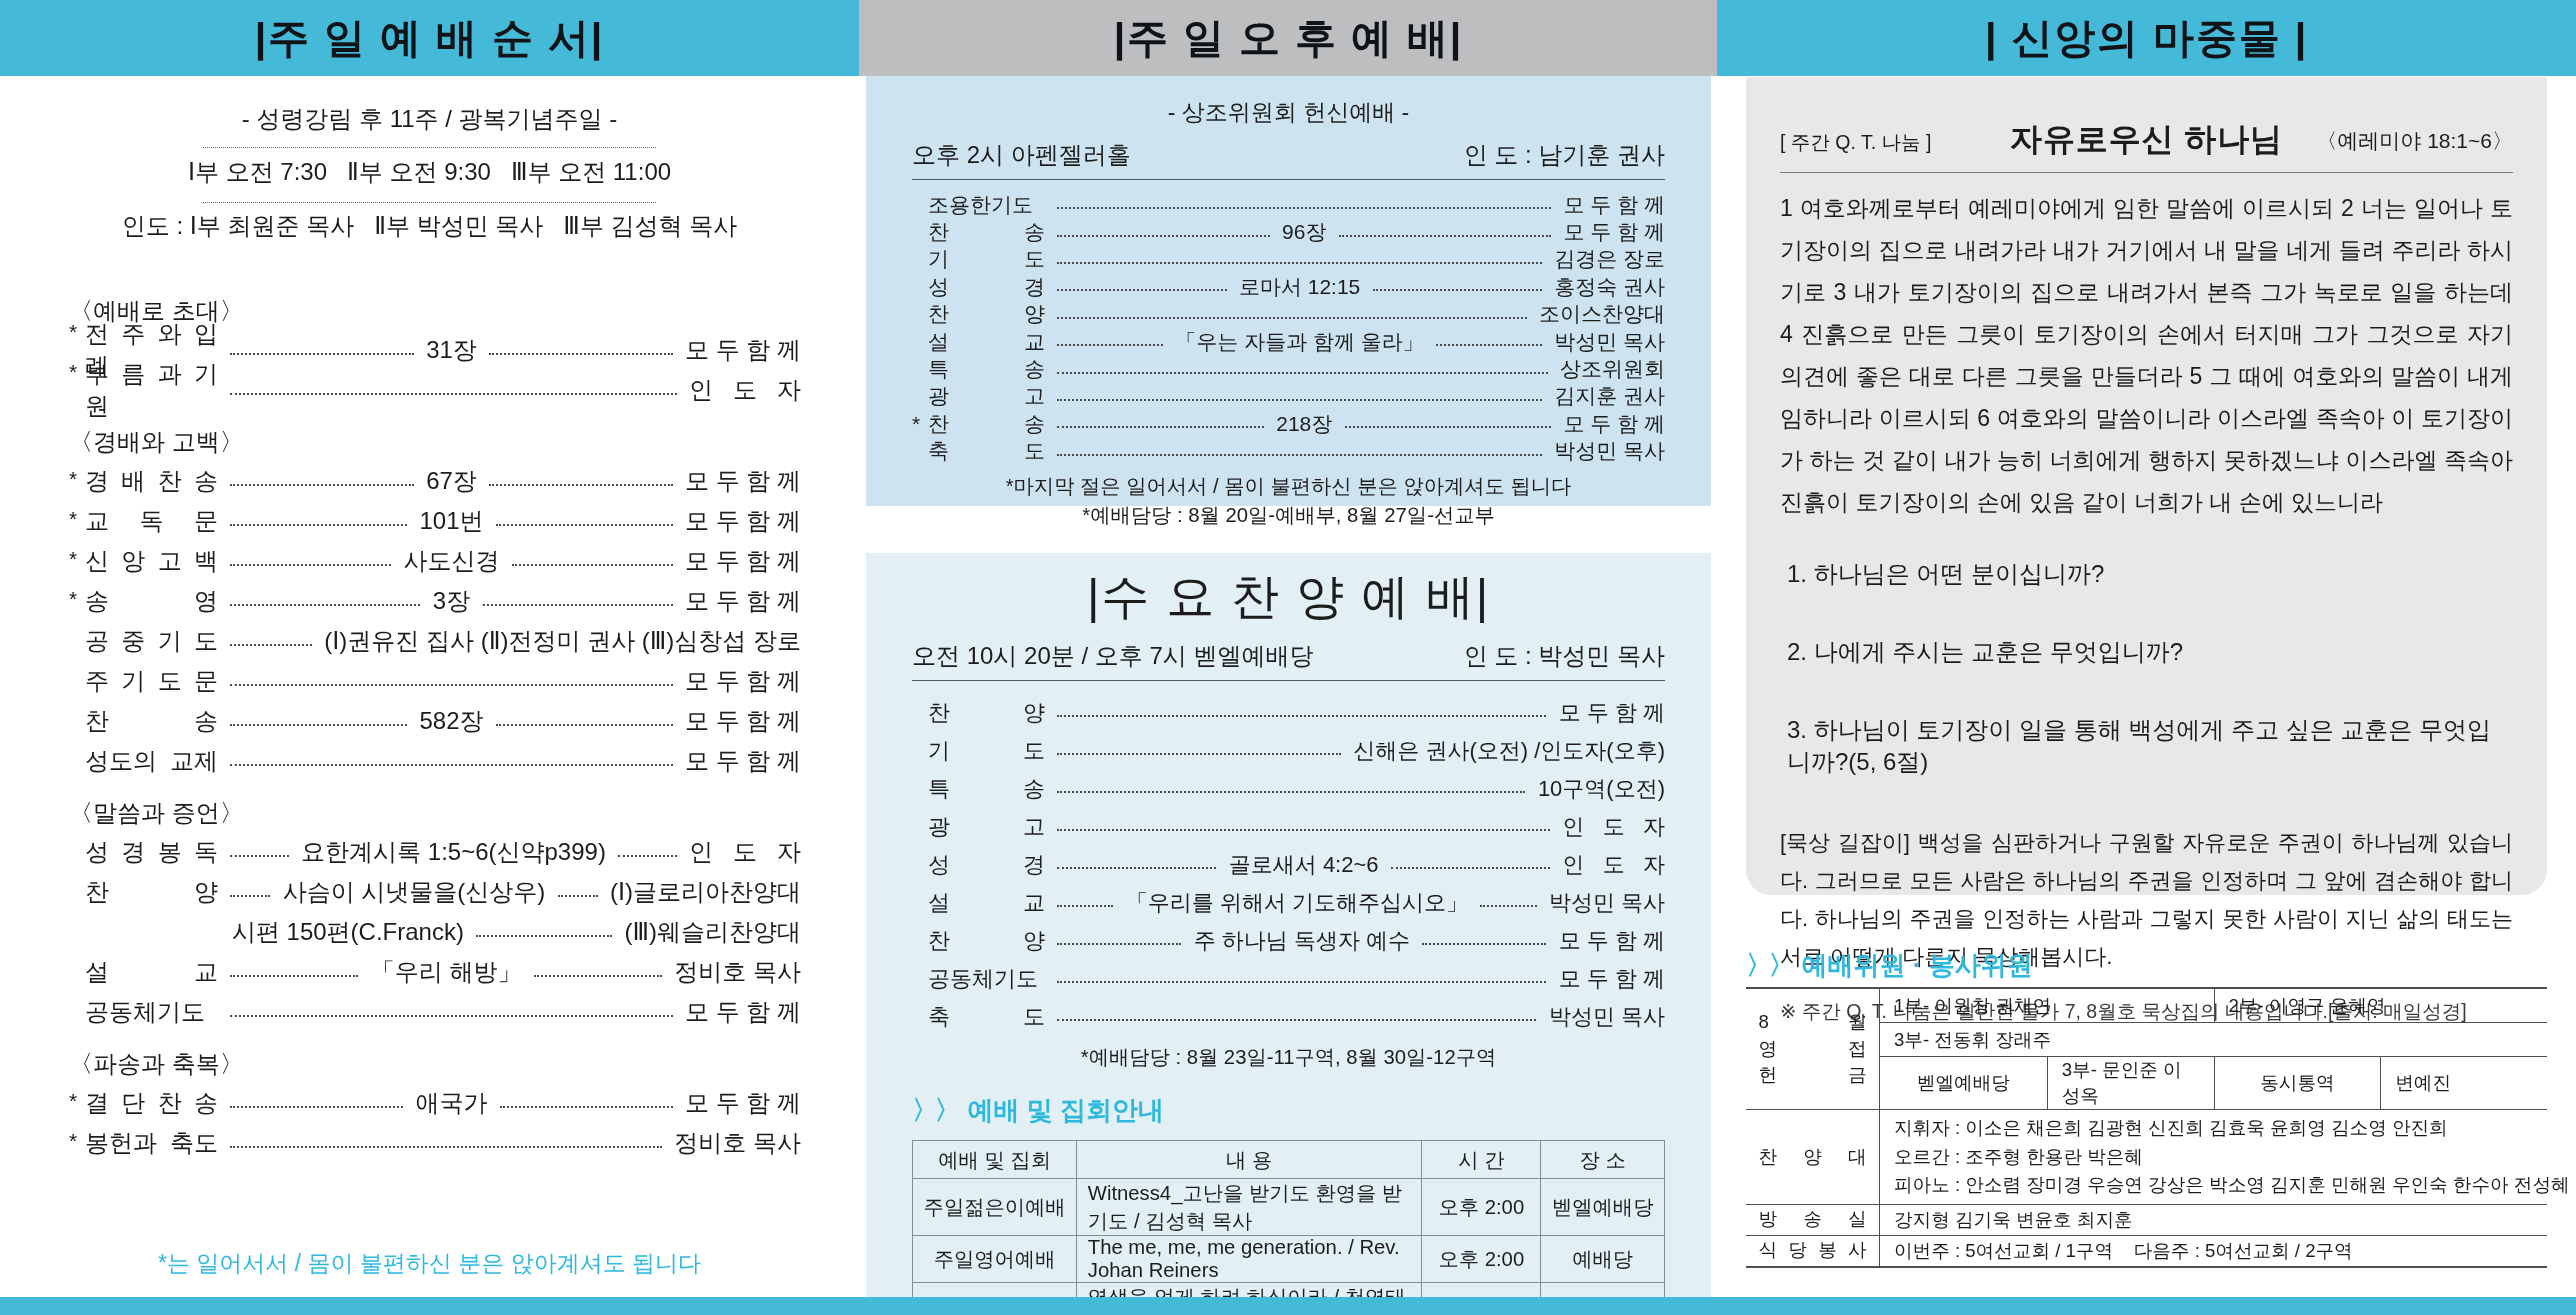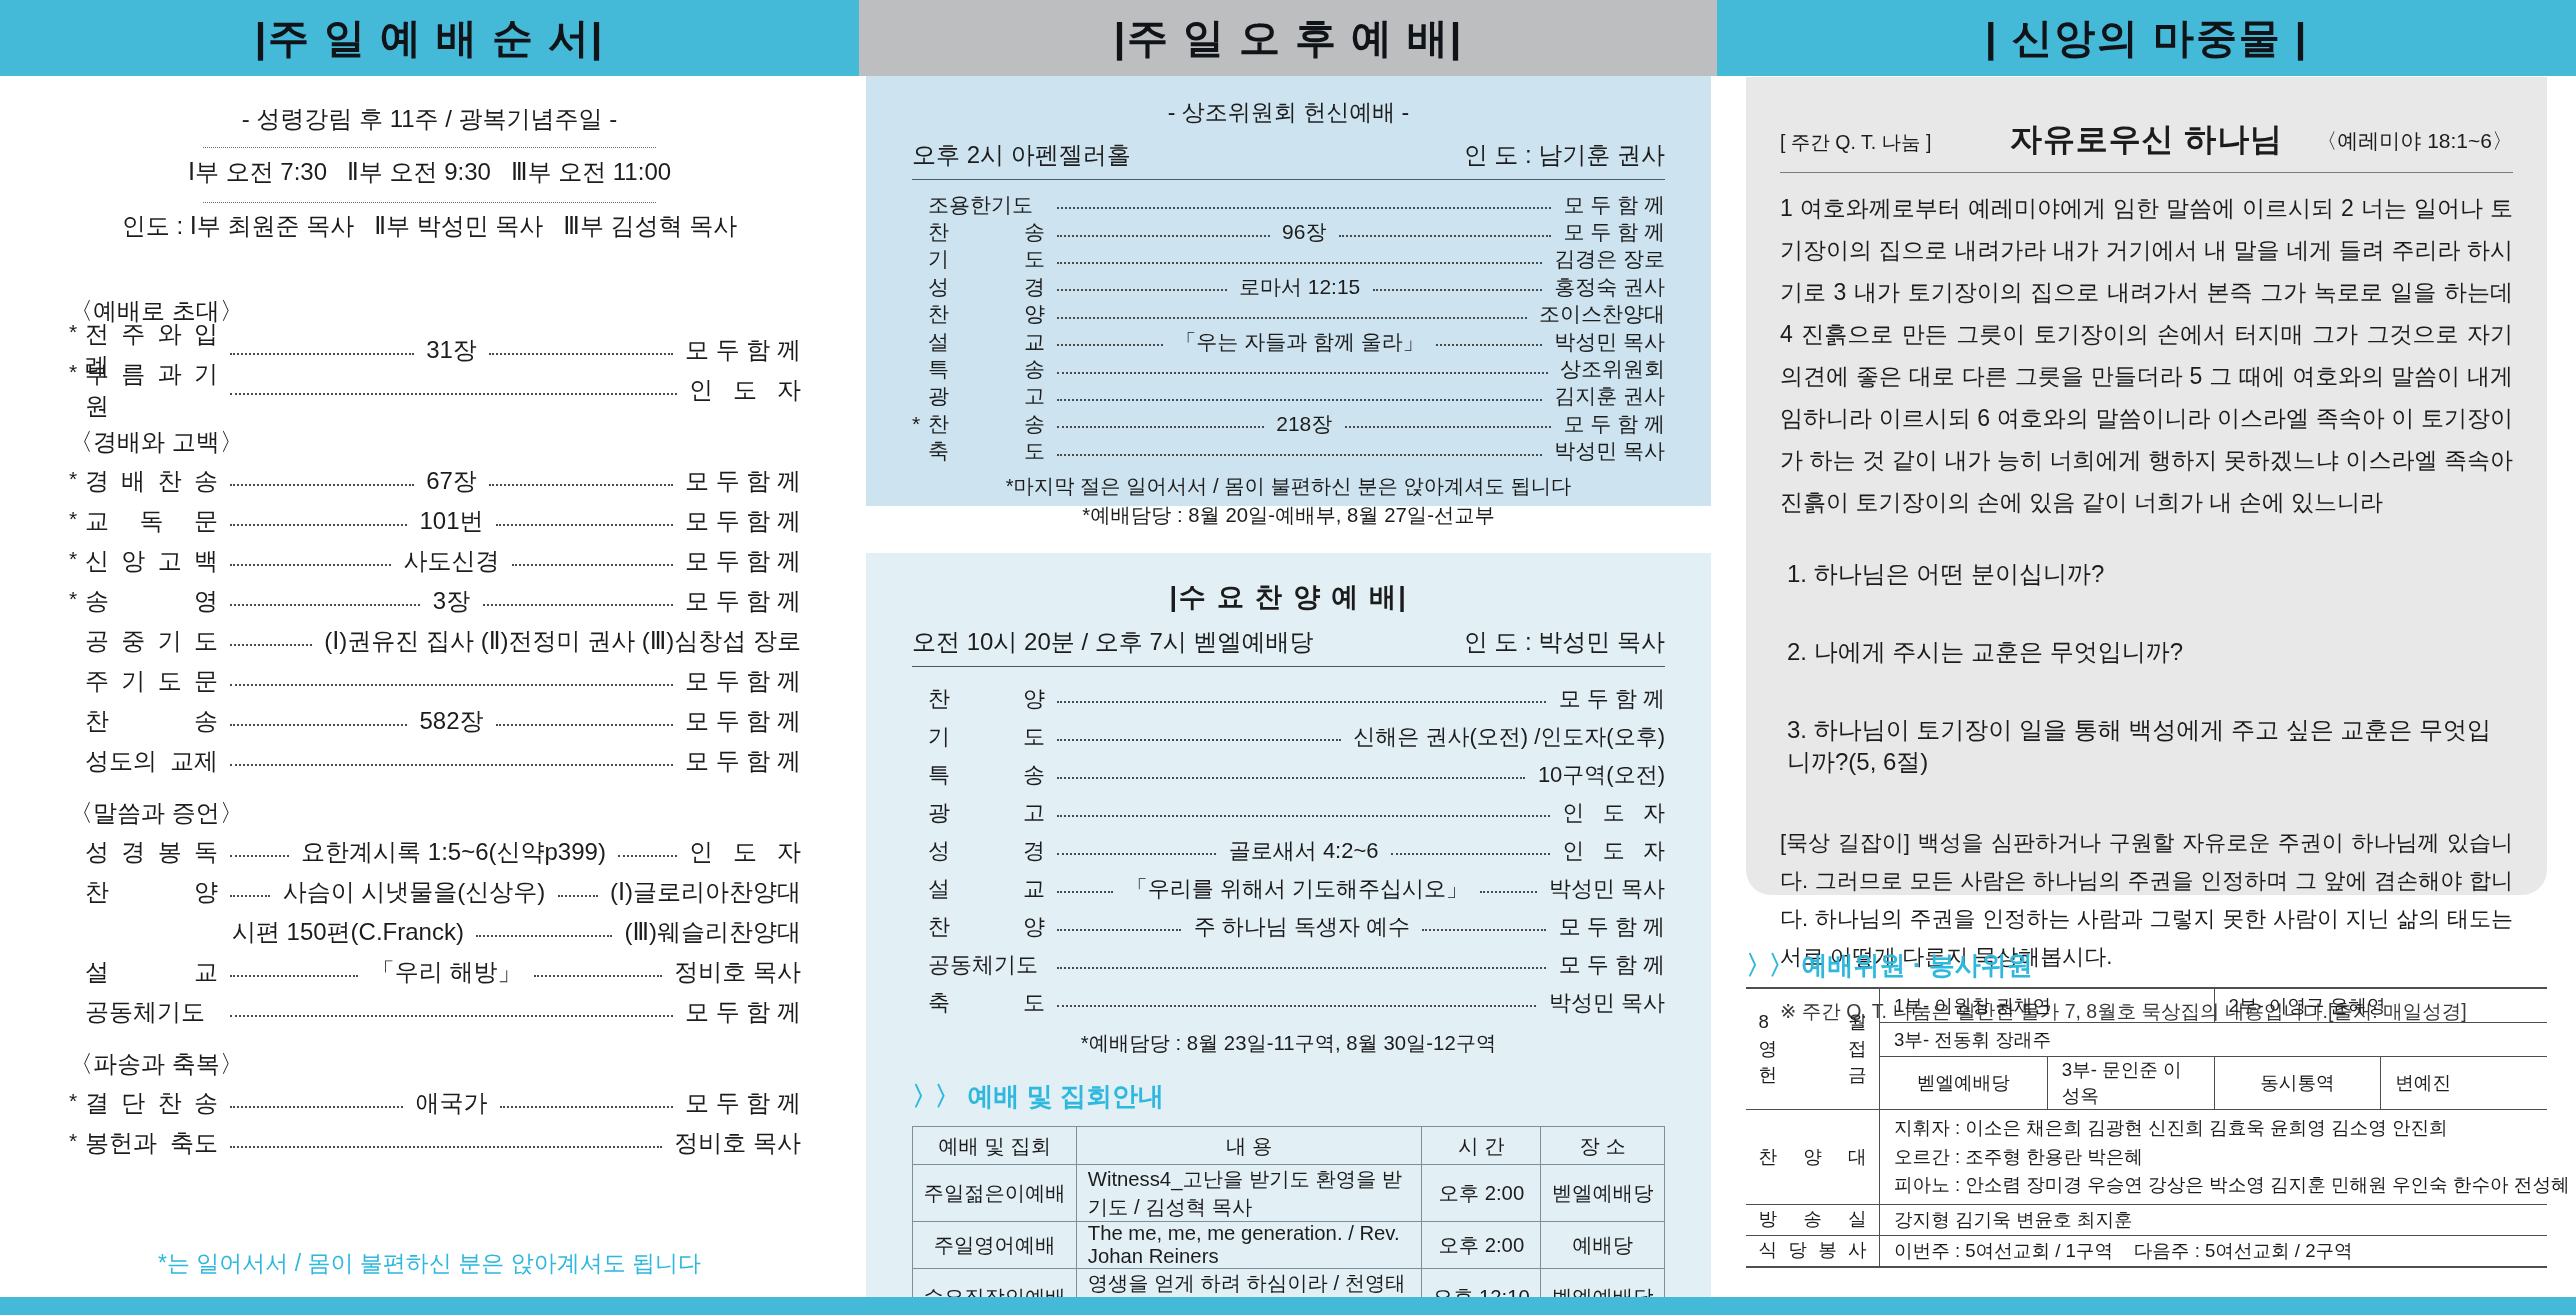--- a/index.html
+++ b/index.html
@@ -54,21 +54,21 @@
   .mp-kicker{padding-top:21px;text-align:center;font-size:23px;white-space:pre;}
   .mp-meta{margin-top:10.6px;display:flex;justify-content:space-between;font-size:24px;white-space:pre;}
   .mp-rule{margin-top:8.8px;border-top:1.8px solid var(--line);}
   .mp-rows1 .wrow{height:27.4px;font-size:21px;}
   .mp-rows1{margin-top:10.6px;}
   .mp-rows1 .wlabel{width:117px;}
   .mp-rows2{margin-top:12.4px;}
   .mp-rows2 .wrow{height:38px;font-size:22px;}
   .mp-rows2 .wlabel{width:117px;}
   .mp-note{margin-top:7px;text-align:center;font-size:20.3px;line-height:29px;white-space:pre;}
-  .mp2-title{margin-top:26px;text-align:center;font-size:27px;font-weight:700;letter-spacing:1.8px;white-space:pre;}
+  .mp2-title{margin-top:12px;text-align:center;font-size:48px;font-weight:400;letter-spacing:1.8px;white-space:pre;}
   .sec-heading{margin-top:21px;font-size:26px;font-weight:700;color:var(--cyan-text);display:flex;align-items:center;gap:10.6px;}
   .chev{font-weight:700;letter-spacing:-3.5px;}
   table.sched{width:100%;margin-top:12.4px;border-collapse:collapse;font-size:20.3px;}
   table.sched th,table.sched td{border:1.8px solid #7d8f99;height:37px;padding:0 10.6px;font-weight:400;}
   table.sched th{text-align:center;white-space:pre;}
   td.c{text-align:center;white-space:nowrap;}
   td.l{text-align:left;}
 
   
   .rp-box{position:absolute;top:77px;left:29px;right:29px;height:818px;background:var(--graybox);

